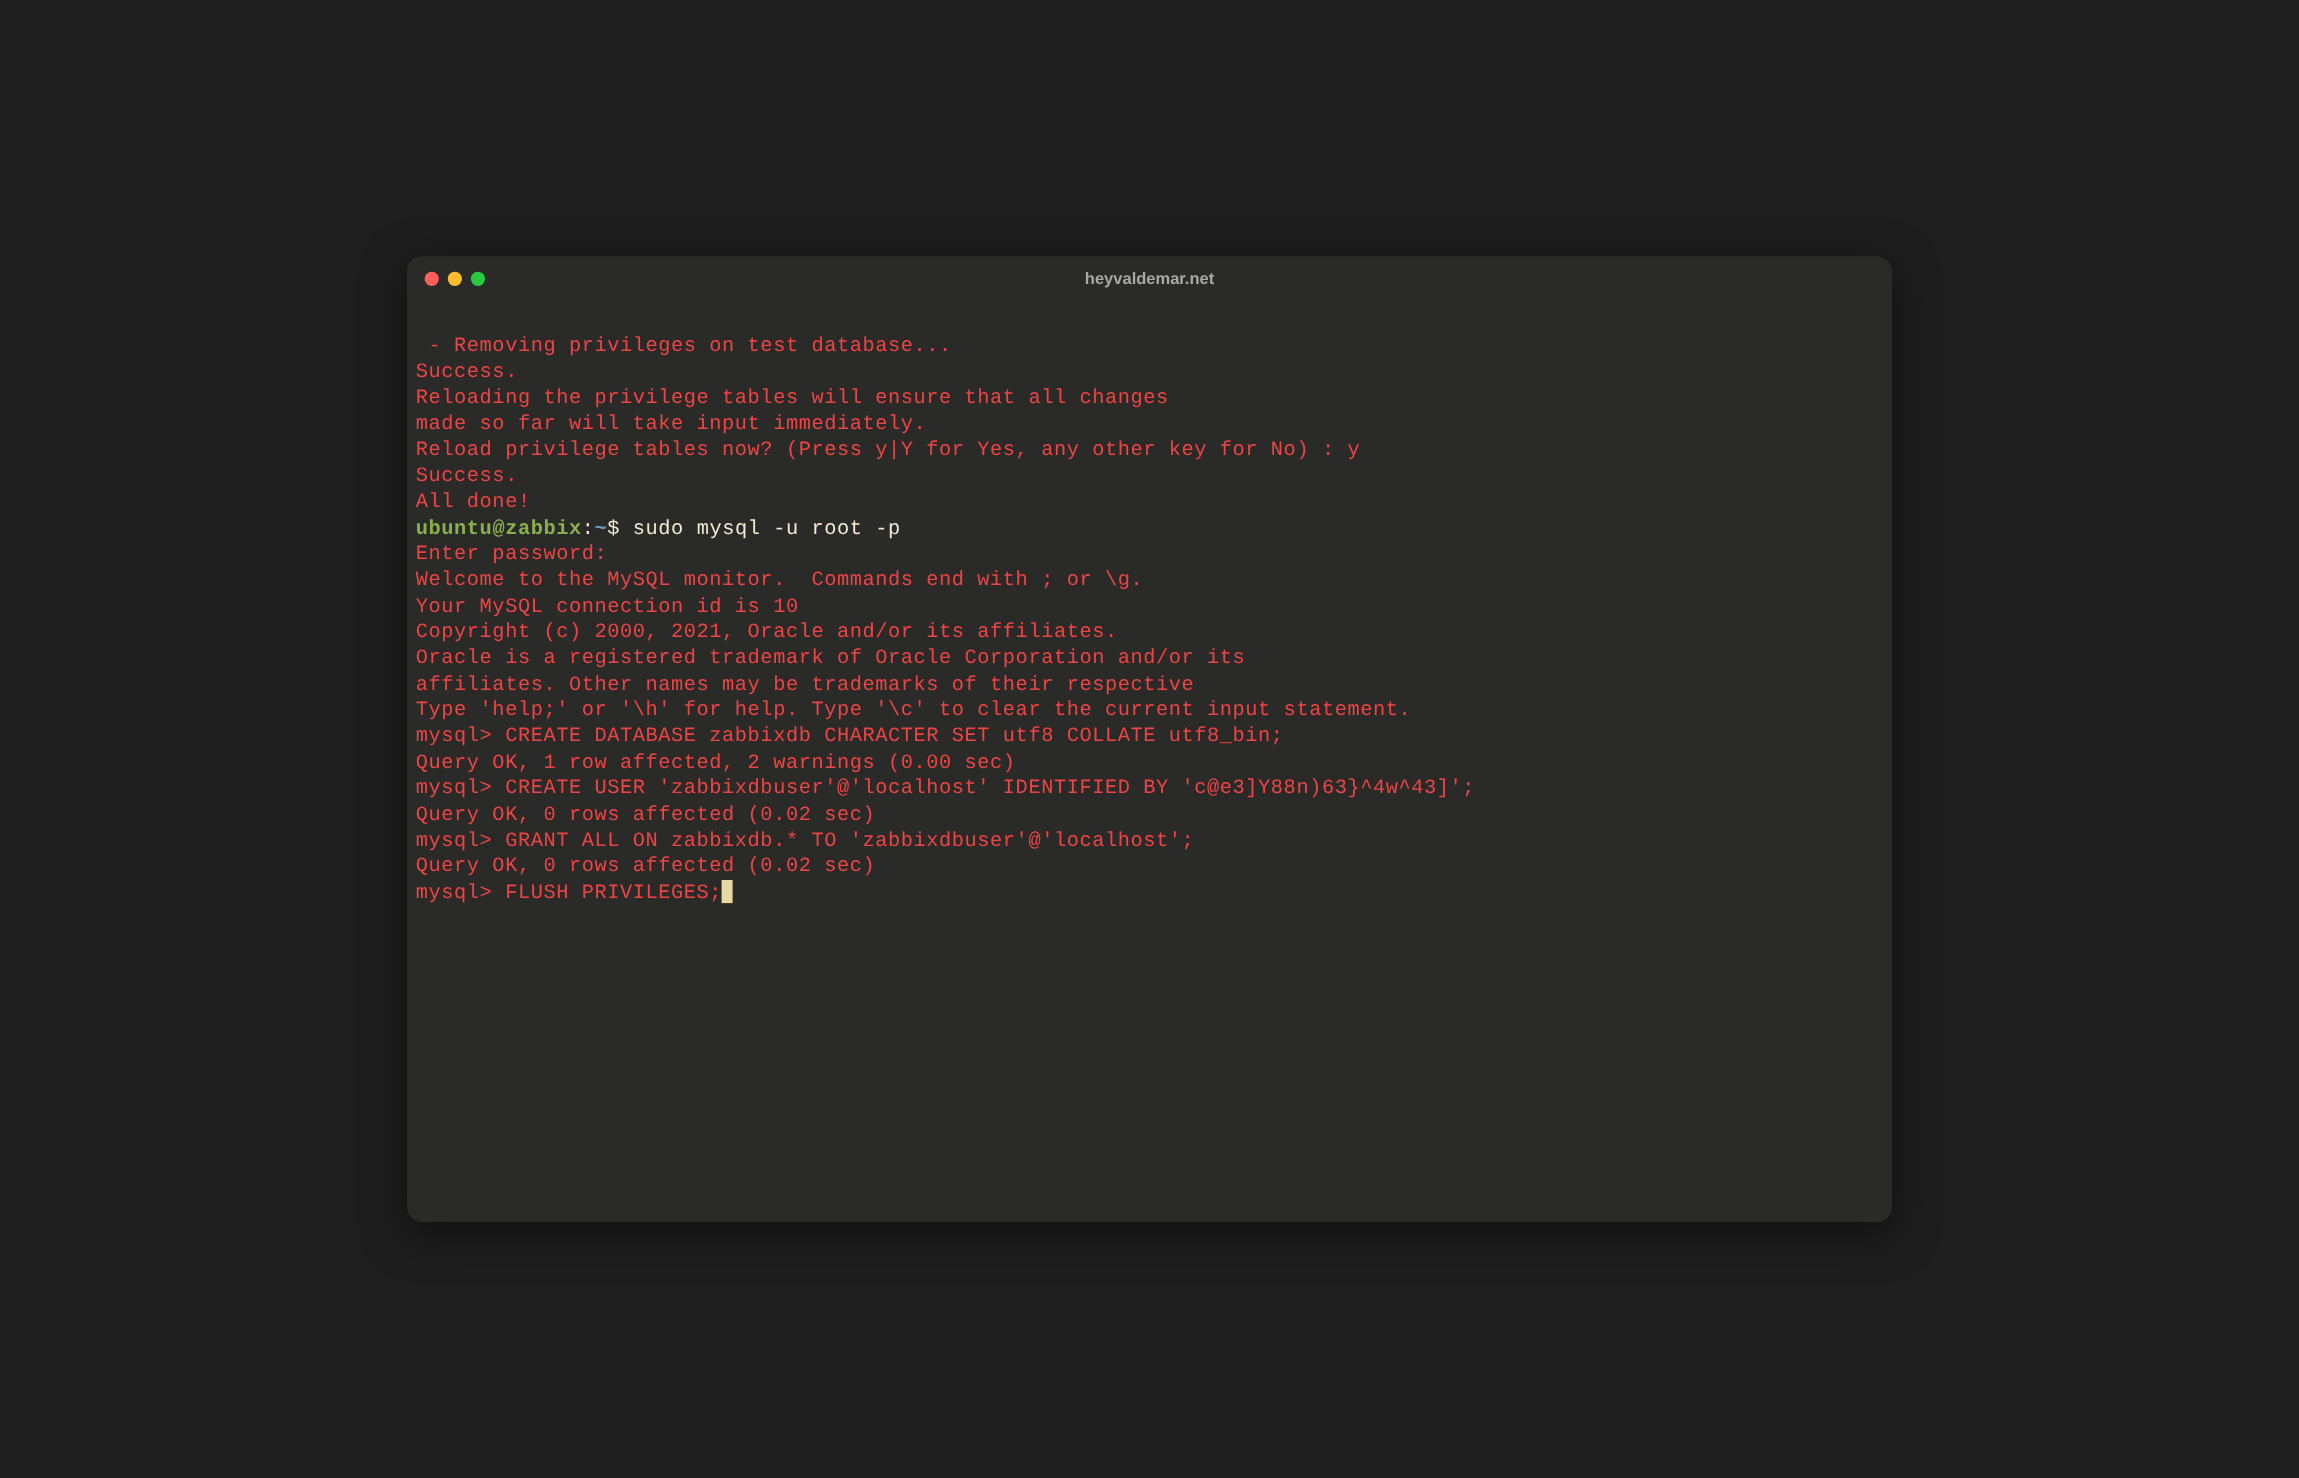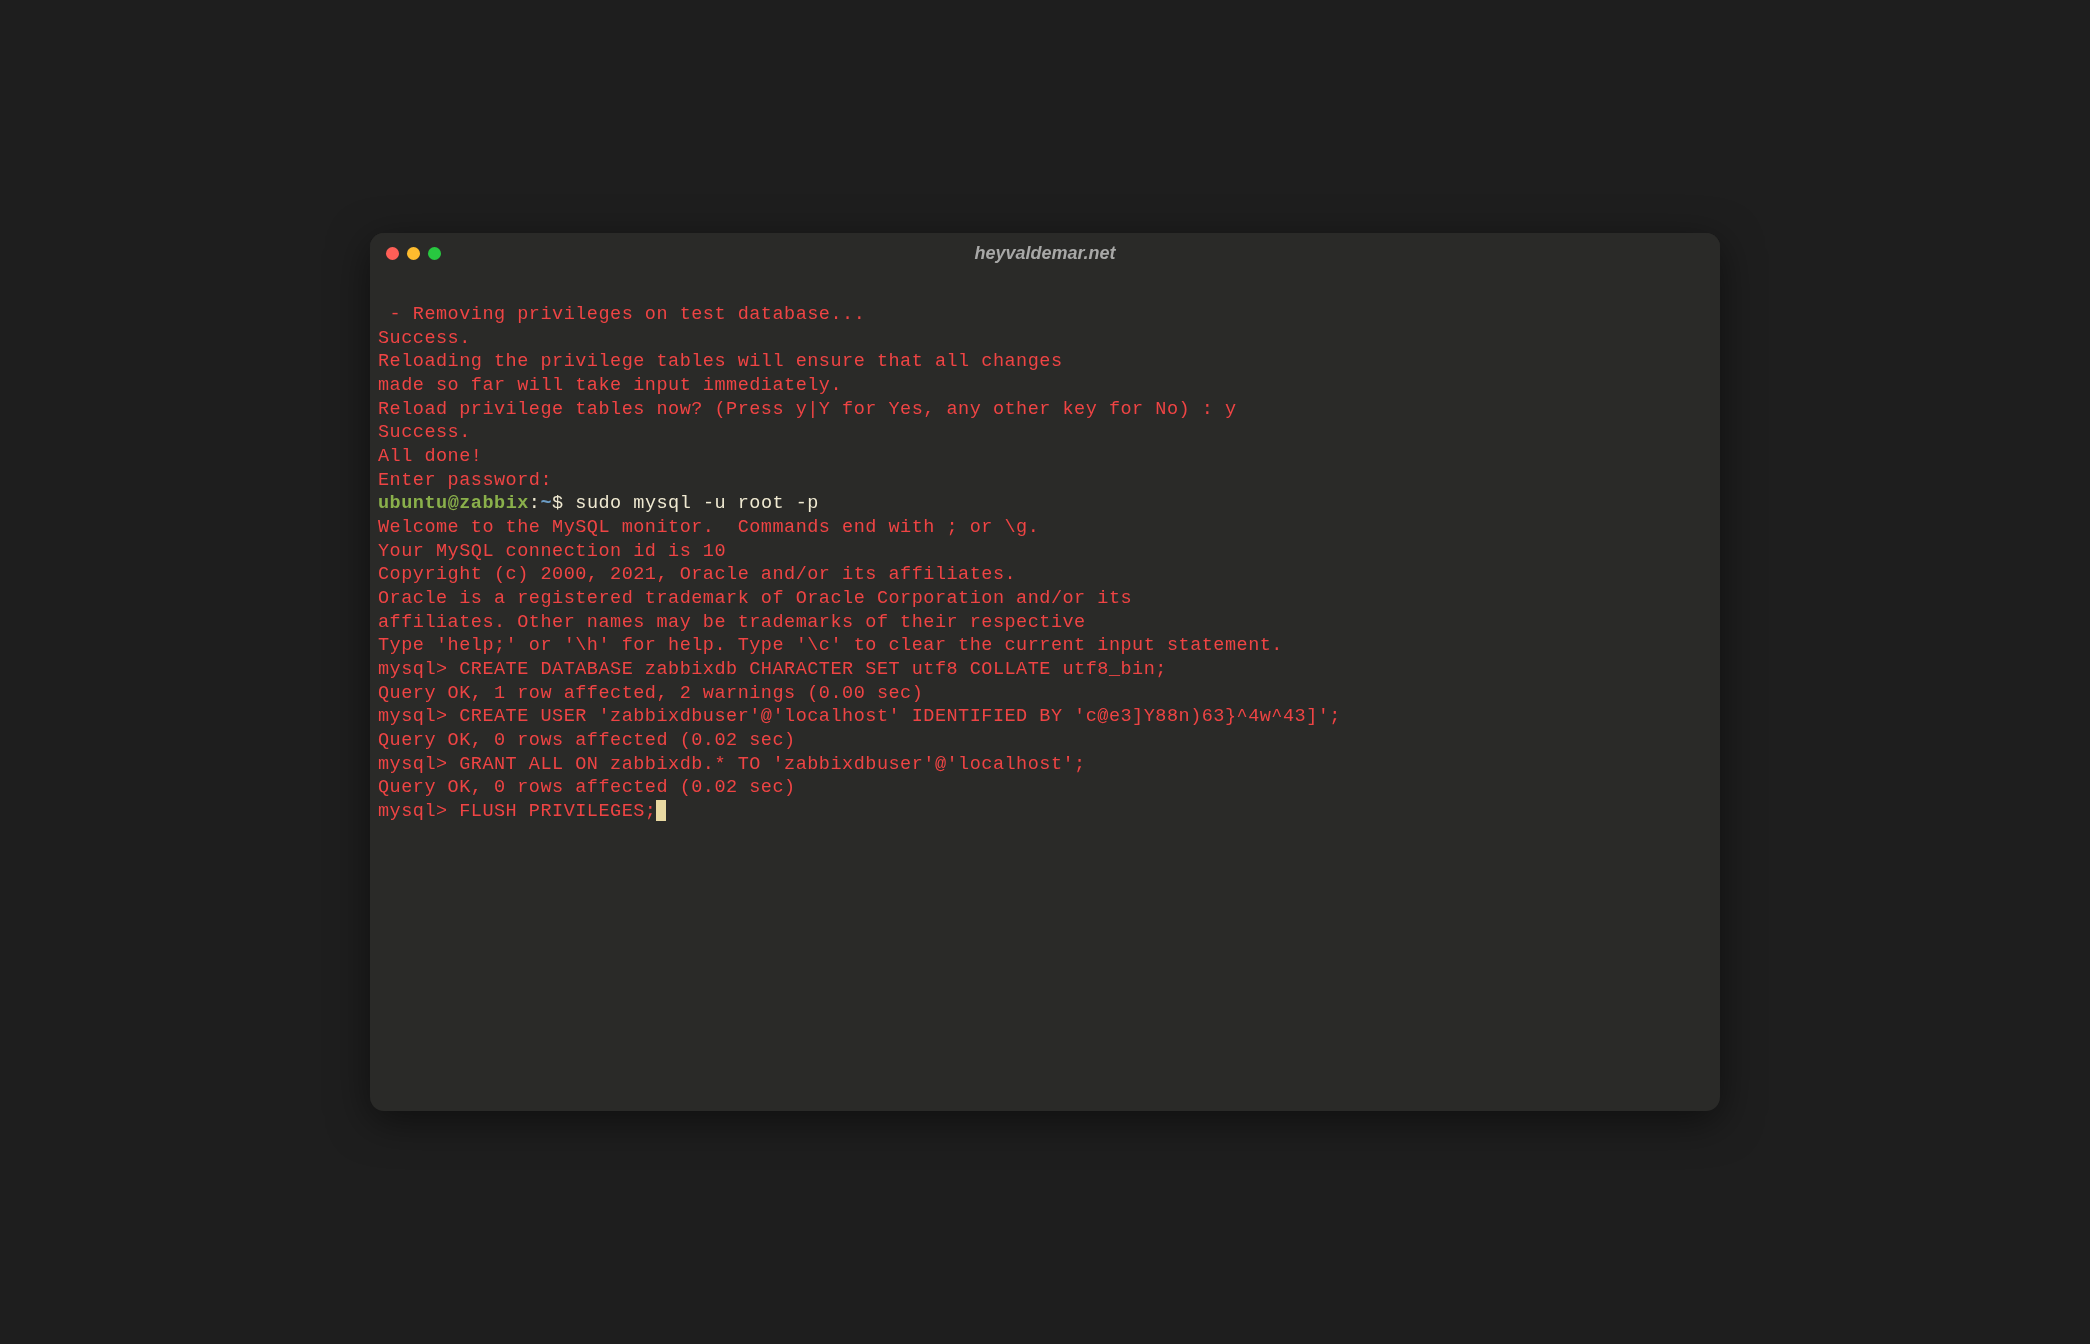--- a/index.html
+++ b/index.html
@@ -40,23 +40,22 @@
     }
     .red { background: #ff5f57; }
     .yellow { background: #febc2e; }
     .green { background: #28c840; }
     .title {
       position: absolute;
       left: 50%;
       transform: translateX(-50%);
       color: #a8a8a7;
       font-family: -apple-system, "SF Pro Text", "Helvetica Neue", Arial, sans-serif;
-      font-size: 18px;
+      font-size: 15px;
       font-weight: 700;
-      font-style: italic;
     }
     .terminal-body {
       flex: 1;
       padding: 30px 8px 8px 8px;
       font-family: "SF Mono", "Menlo", "Consolas", "Liberation Mono", monospace;
       font-size: 18.5px;
       line-height: 1.28;
       color: #f0ead2;
       letter-spacing: 0.5px;
       overflow: hidden;
@@ -95,22 +94,22 @@
     <div class="line"><span class="txt"> - Removing privileges on test database...</span></div>
     <div class="line"><span class="txt">Success.</span></div>
     <div class="line"><span class="txt"></span></div>
     <div class="line"><span class="txt">Reloading the privilege tables will ensure that all changes</span></div>
     <div class="line"><span class="txt">made so far will take input immediately.</span></div>
     <div class="line"><span class="txt"></span></div>
     <div class="line"><span class="txt">Reload privilege tables now? (Press y|Y for Yes, any other key for No) : y</span></div>
     <div class="line"><span class="txt">Success.</span></div>
     <div class="line"><span class="txt"></span></div>
     <div class="line"><span class="txt">All done!</span></div>
+    <div class="line"><span class="user">ubuntu</span><span class="at">@</span><span class="host">zabbix</span><span class="colon">:</span><span class="path">~</span><span class="dollar">$ </span><span class="cmd">sudo mysql -u root -p</span></div>
     <div class="line"><span class="txt">Enter password:</span></div>
-    <div class="line"><span class="user">ubuntu</span><span class="at">@</span><span class="host">zabbix</span><span class="colon">:</span><span class="path">~</span><span class="dollar">$ </span><span class="cmd">sudo mysql -u root -p</span></div>
     <div class="line"><span class="txt">Welcome to the MySQL monitor.  Commands end with ; or \g.</span></div>
     <div class="line"><span class="txt">Your MySQL connection id is 10</span></div>
     <div class="line"><span class="txt"></span></div>
     <div class="line"><span class="txt">Copyright (c) 2000, 2021, Oracle and/or its affiliates.</span></div>
     <div class="line"><span class="txt"></span></div>
     <div class="line"><span class="txt">Oracle is a registered trademark of Oracle Corporation and/or its</span></div>
     <div class="line"><span class="txt">affiliates. Other names may be trademarks of their respective</span></div>
     <div class="line"><span class="txt"></span></div>
     <div class="line"><span class="txt">Type 'help;' or '\h' for help. Type '\c' to clear the current input statement.</span></div>
     <div class="line"><span class="txt"></span></div>

